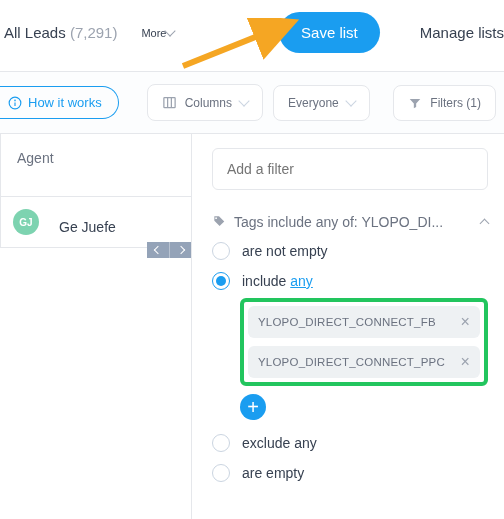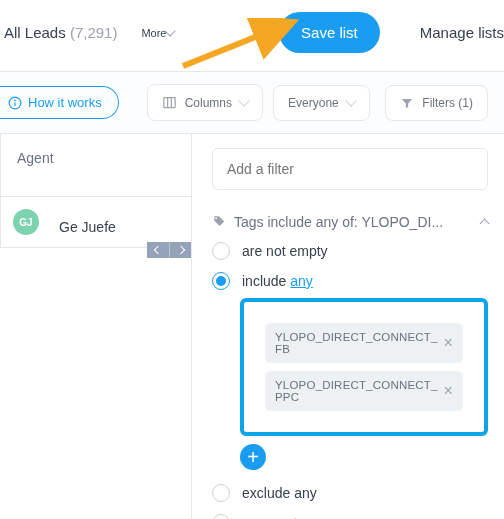--- a/index.html
+++ b/index.html
@@ -6,21 +6,21 @@
   html, body { width: 504px; height: 519px; overflow: hidden; font-family: -apple-system, "Helvetica Neue", Arial, sans-serif; color: #333; background: #fff; }
   .topbar { display: flex; align-items: center; padding: 12px 0 18px 4px; gap: 24px; position: relative; }
   .topbar .leads { font-size: 15px; color: #374151; }
   .topbar .count { color: #9ca3af; font-weight: 400; }
   .topbar .more { font-size: 11px; color: #374151; display: flex; align-items: center; cursor: pointer; }
   .chev { display: inline-block; width: 8px; height: 8px; border-right: 1.5px solid #9ca3af; border-bottom: 1.5px solid #9ca3af; transform: rotate(45deg); margin-top: -4px; }
   .savebtn { background: #0ea5e9; background: #1a9df0; color: #fff; border: none; font-size: 15px; padding: 12px 22px; border-radius: 30px; font-weight: 500; cursor: pointer; margin-left: auto; }
   .managelink { font-size: 15px; color: #374151; margin-left: 16px; cursor: pointer; }
   .arrow-overlay { position: absolute; pointer-events: none; }
 
-  .toolbar { border-top: 1px solid #e5e7eb; display: flex; align-items: center; padding: 12px 16px 12px 0; gap: 10px; background: #fcfdfe; }
+  .toolbar { border-top: 1px solid #e5e7eb; display: flex; align-items: center; padding: 12px 8px 12px 0; gap: 10px; background: #fcfdfe; }
   .howlink { color: #1a9df0; border: 1px solid #1a9df0; border-left: none; border-radius: 0 30px 30px 0; padding: 8px 16px 8px 8px; font-size: 13px; display: flex; align-items: center; gap: 6px; cursor: pointer; }
   .howlink svg { width: 14px; height: 14px; }
   .pill { background: #fff; border: 1px solid #e5e7eb; color: #6b7280; font-size: 12px; border-radius: 8px; padding: 10px 14px; display: flex; align-items: center; gap: 8px; cursor: pointer; }
   .pill .chev { border-color: #cbd5e1; }
   .filterpill { margin-left: auto; }
 
   .body { display: flex; border-top: 1px solid #e5e7eb; height: calc(100% - 115px); }
   .leftpane { width: 192px; border-right: 1px solid #e5e7eb; position: relative; }
   .colhead { padding: 16px 16px 30px 16px; font-size: 14px; color: #6b7280; border-bottom: 1px solid #e5e7eb; }
   .agentcell { display: flex; align-items: flex-end; gap: 20px; padding: 12px 10px 12px 12px; font-size: 14px; color: #374151; overflow: hidden; white-space: nowrap; }
@@ -33,21 +33,21 @@
   .addfilter { width: 100%; border: 1px solid #e5e7eb; border-radius: 6px; padding: 12px 14px; font-size: 14px; color: #9ca3af; }
   .filtercard { margin-top: 24px; }
   .filtercard .hdr { display: flex; align-items: center; gap: 8px; color: #6b7280; font-size: 14px; cursor: pointer; }
   .filtercard .hdr .chev { transform: rotate(-135deg); margin-top: 2px; margin-left: auto; border-color: #9ca3af; width: 7px; height: 7px; }
   .radios { margin-top: 12px; display: flex; flex-direction: column; gap: 12px; }
   .radio { display: flex; align-items: center; gap: 12px; font-size: 14px; color: #374151; cursor: pointer; }
   .radio .dot { width: 18px; height: 18px; border-radius: 50%; border: 1.5px solid #cbd5e1; display: inline-block; position: relative; flex: none; }
   .radio.sel .dot { border-color: #1a9df0; }
   .radio.sel .dot::after { content: ""; position: absolute; inset: 3px; border-radius: 50%; background: #1a9df0; }
   .radio a { color: #1a9df0; text-decoration: underline; }
-  .tagbox { border: 4px solid #0ea5e9; border-radius: 6px; margin: 8px 0 8px 28px; padding: 21px; display: flex; flex-direction: column; gap: 8px; }
+  .tagbox { border: 4px solid #22c55e; border-radius: 6px; margin: 8px 0 8px 28px; padding: 4px; display: flex; flex-direction: column; gap: 8px; }
   .tag { display: flex; align-items: center; background: #eef1f3; border-radius: 6px; padding: 8px 10px; font-size: 11.5px; color: #6b7280; letter-spacing: .2px; }
   .tag .x { margin-left: auto; color: #9ca3af; cursor: pointer; font-size: 16px; line-height: 1; }
   .tag span.name { word-break: break-all; }
   .addtag { width: 26px; height: 26px; border-radius: 50%; background: #1a9df0; color: #fff; font-size: 20px; display: flex; align-items: center; justify-content: center; cursor: pointer; margin-left: 28px; }
   .tag-icon { width: 14px; height: 14px; }
   .col-icon { width: 15px; height: 15px; }
   .funnel { width: 14px; height: 14px; }
 </style>
 </head>
 <body>

